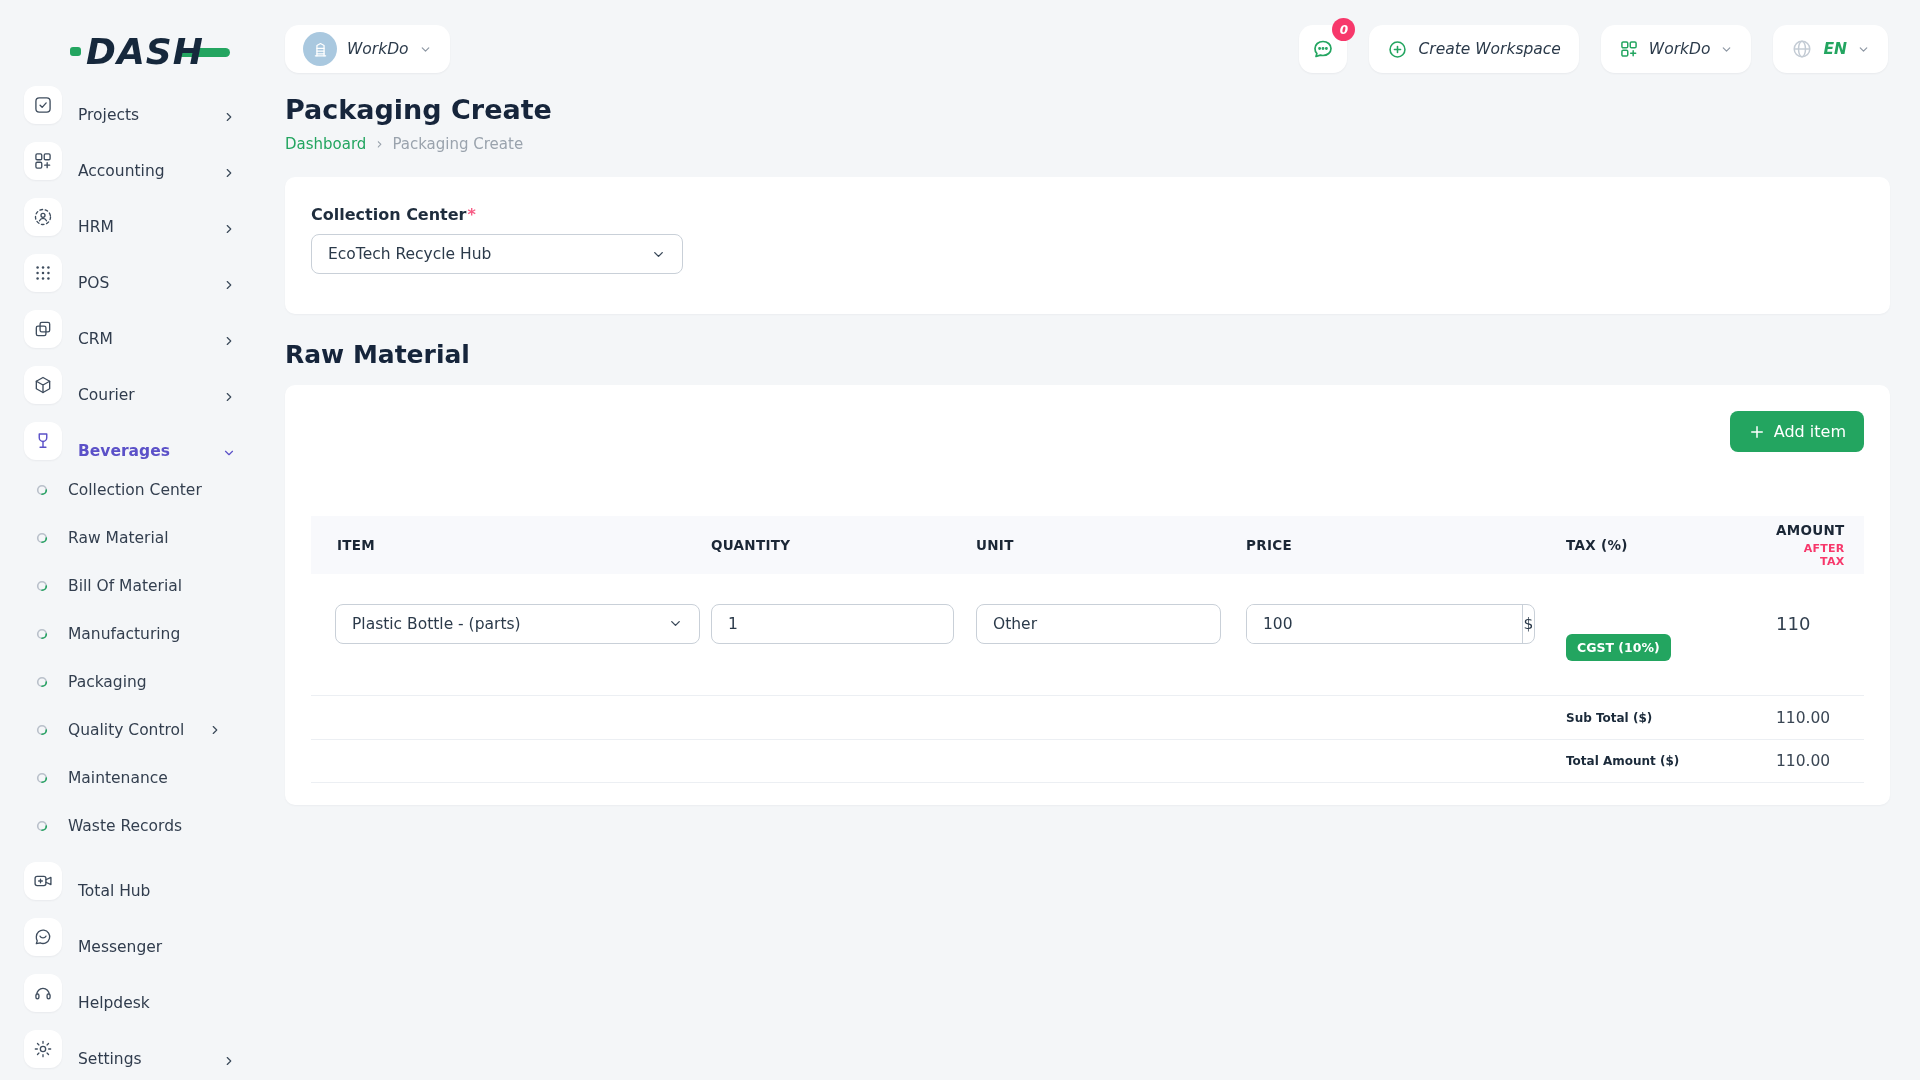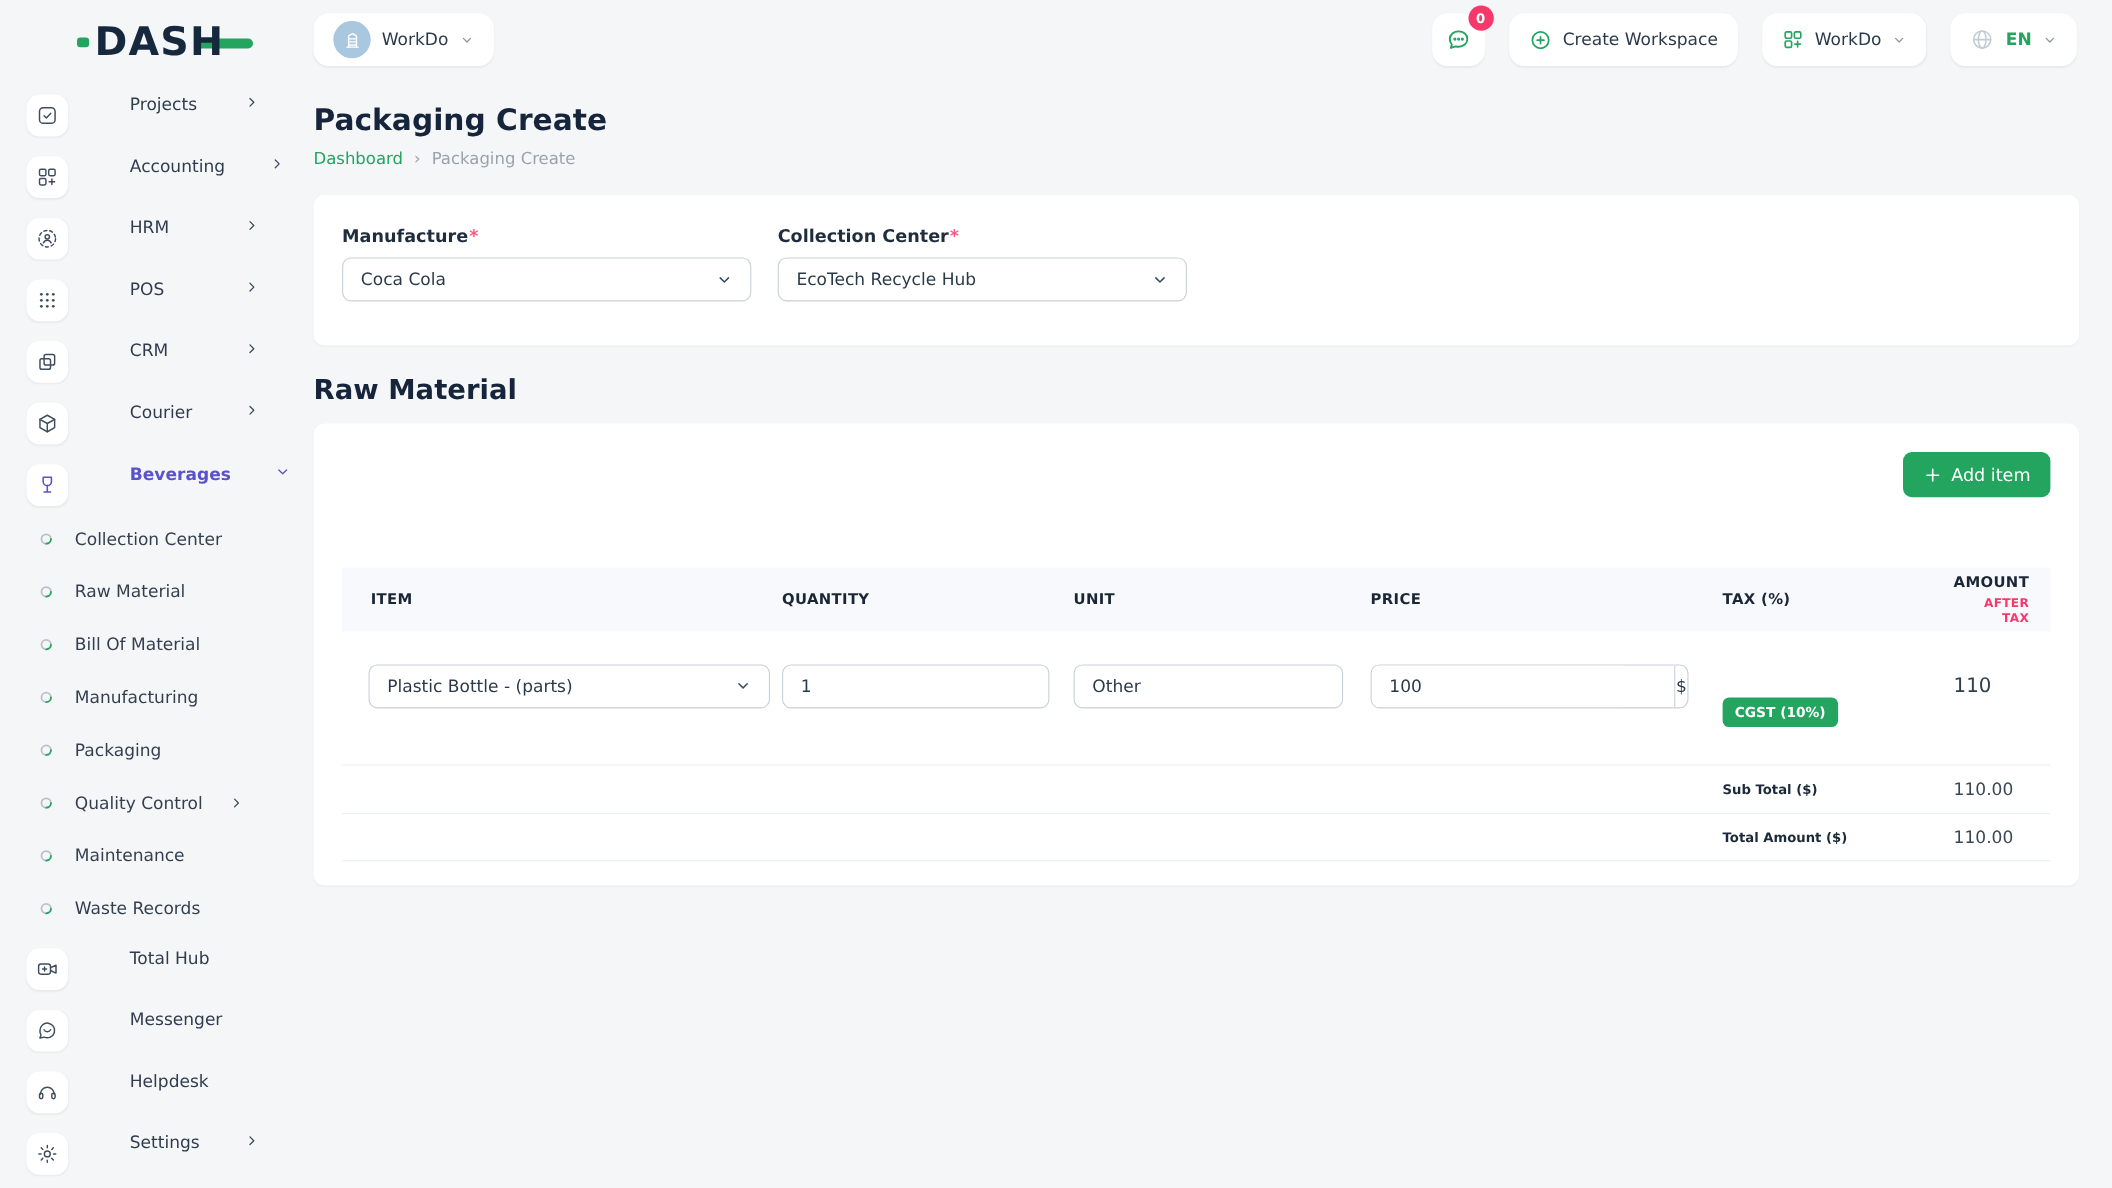--- a/index.html
+++ b/index.html
@@ -6,21 +6,21 @@
   html,body { width:1920px; height:1080px; overflow:hidden; }
   body {
     font-family:"DejaVu Sans","Liberation Sans",sans-serif;
     background:#f4f6f8;
     color:#2c3a4b;
     position:relative;
   }
   svg { display:block; }
 
   
-  .topbar { position:absolute; top:0; left:0; right:0; height:72px; display:flex; align-items:center; }
+  .topbar { position:absolute; top:13px; left:0; right:0; height:72px; display:flex; align-items:center;font-style:italic; }
   .logo { position:absolute; left:70px; top:18px; display:flex; align-items:center; }
   .logo-text { font-size:36px; font-weight:800; letter-spacing:1px; color:#16283c; position:relative; padding-left:16px; }
   .logo-dot { position:absolute; left:0; top:16px; width:11px; height:9px; border-radius:3px; background:#23a560; }
   .logo-dash { width:52px; height:9px; border-radius:5px; background:#23a560; margin-left:-26px; margin-top:2px; }
 
   .pill { background:#fff; border-radius:14px; height:48px; display:flex; align-items:center; padding:0 18px;
           box-shadow:0 1px 2px rgba(16,24,40,.05); cursor:pointer; }
   .ws-pill { position:absolute; left:285px; top:12px; gap:10px; }
   .ws-avatar { width:34px; height:34px; border-radius:50%; background:#a9c8df; display:flex; align-items:center; justify-content:center; }
   .pill-label { font-size:15.5px; color:#2b3a4a; font-weight:400; }
@@ -28,21 +28,21 @@
 
   .topbar-right { position:absolute; right:32px; top:12px; display:flex; align-items:center; gap:22px; }
   .icon-btn { position:relative; width:48px; height:48px; background:#fff; border-radius:14px;
               display:flex; align-items:center; justify-content:center; box-shadow:0 1px 2px rgba(16,24,40,.05); cursor:pointer; }
   .badge { position:absolute; top:-7px; right:-8px; min-width:23px; height:23px; border-radius:50%;
            background:#f7386b; color:#fff; font-size:12px; font-weight:700; display:flex; align-items:center; justify-content:center; }
   .green-text { color:#23a560; font-weight:600; } .gap10 { gap:10px; }
 
   
   .sidebar { position:absolute; left:0; top:72px; width:260px; padding:14px 0 0 24px; }
-  .nav-item { display:flex; align-items:flex-start; width:212px; height:38px; margin-bottom:18px; cursor:pointer;gap:40px; }
+  .nav-item { display:flex; align-items:flex-end; width:212px; height:38px; margin-bottom:18px; cursor:pointer; }
   .nav-tile { width:38px; height:38px; background:#fff; border-radius:12px; display:flex; align-items:center;
               justify-content:center; box-shadow:0 1px 2px rgba(16,24,40,.05); flex:none; }
   .nav-label { margin-left:16px; font-size:15.5px; color:#303c4d; }
   .nav-chev { margin-left:auto; color:#3b4a5a; }
   .nav-item.active .nav-label { color:#5b51c8; font-weight:600; }
   .nav-item.active .nav-chev { color:#5b51c8; }
   .subnav { margin:2px 0 0 12px; }
   .subnav-item { display:flex; align-items:center; width:200px; height:24px; margin-bottom:24px; cursor:pointer; }
   .subnav-label { margin-left:20px; font-size:15.5px; color:#333f4f; }
   .subnav-chev { margin-left:auto; margin-right:14px; color:#3b4a5a; }
@@ -441,33 +441,20 @@
 
   <div class="breadcrumb">
     <span class="bc-home">Dashboard</span>
     <span class="bc-sep">›</span>
     <span class="bc-current">Packaging Create</span>
   </div>
 
   <div class="card card-form">
     <div class="field">
       <div class="field-label">
-        <span>Manufacture</span><span class="req">*</span>
-      </div>
-      <div class="select">
-        <span>Coca Cola</span>
-        <span class="chev-dn">
-          <svg width="15" height="15" viewBox="0 0 24 24" fill="none" stroke="currentColor" stroke-width="2.2" stroke-linecap="round" stroke-linejoin="round">
-              <polyline points="6 9 12 15 18 9"></polyline>
-            </svg>
-        </span>
-      </div>
-    </div>
-    <div class="field">
-      <div class="field-label">
         <span>Collection Center</span><span class="req">*</span>
       </div>
       <div class="select">
         <span>EcoTech Recycle Hub</span>
         <span class="chev-dn">
           <svg width="15" height="15" viewBox="0 0 24 24" fill="none" stroke="currentColor" stroke-width="2.2" stroke-linecap="round" stroke-linejoin="round">
               <polyline points="6 9 12 15 18 9"></polyline>
             </svg>
         </span>
       </div>

